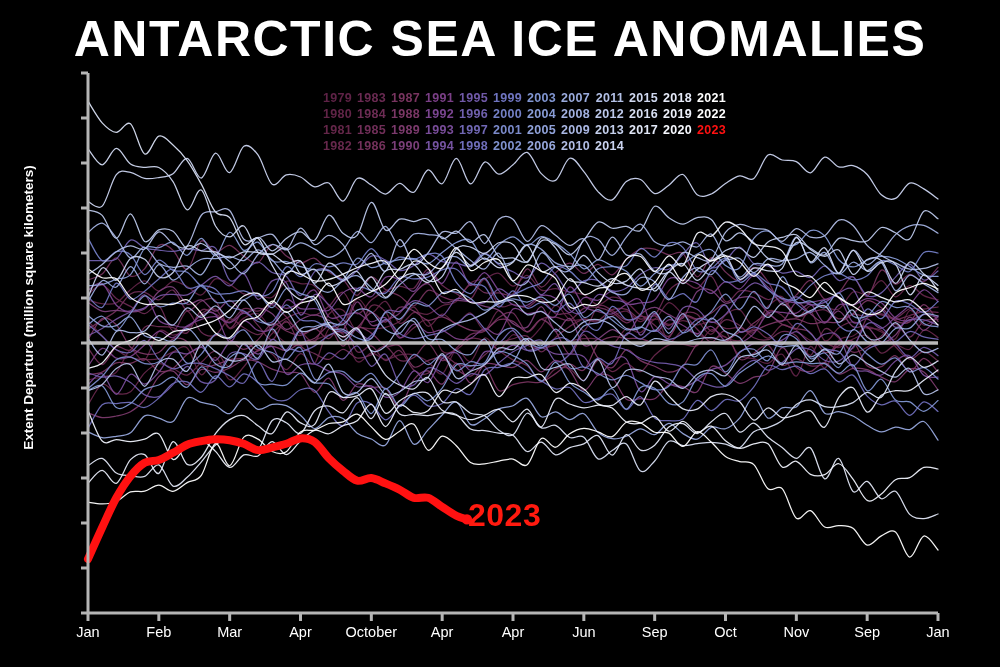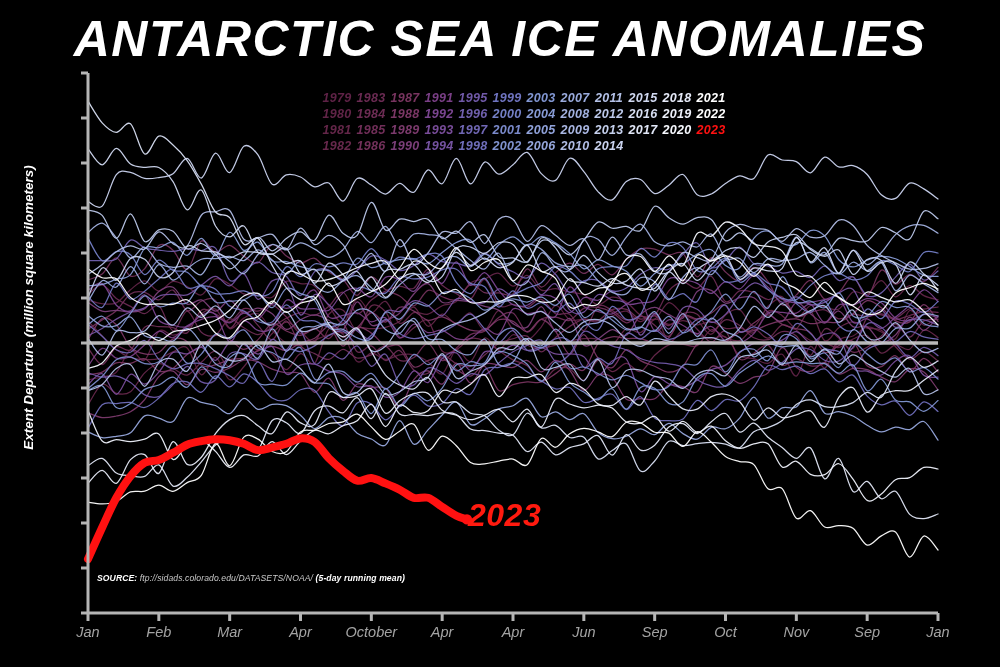--- a/index.html
+++ b/index.html
@@ -1,42 +1,42 @@
 <!DOCTYPE html>
 <html><head>
 <meta charset="utf-8">
 <style>
   html,body{margin:0;padding:0;background:#000;}
   body{width:1000px;height:667px;overflow:hidden;
        font-family:"Liberation Sans",sans-serif;color:#fff;}
-  #root{position:relative;width:1000px;height:474px;background:#000;font-style:italic;}
+  #root{position:relative;width:1000px;height:474px;background:#000;}
 
   #title{position:absolute;left:0;top:14px;width:1000px;text-align:center;
          font-size:50px;font-weight:bold;letter-spacing:1.5px;color:#ffffff;
          font-family:"Liberation Sans",sans-serif;line-height:1;}
 
   #plotwrap{position:absolute;left:0;top:0;width:1000px;height:667px;}
   svg#chart{position:absolute;left:0;top:0;}
 
   #legend{position:absolute;left:322px;top:90px;width:380px;}
   .leg-row{height:16px;line-height:16px;white-space:nowrap;font-size:12.5px;
            font-weight:bold;letter-spacing:.3px;}
-  .leg-yr{display:inline-block;width:30px;margin-right:4px;text-align:center;}
+  .leg-yr{display:inline-block;width:30px;margin-right:4px;text-align:right;}
 
   #ylabel{position:absolute;left:-232px;top:300px;width:520px;
           transform:rotate(-90deg);transform-origin:center center;
           text-align:center;font-size:13.5px;font-weight:bold;color:#fff;}
 
   .ytick{position:absolute;right:0;width:46px;text-align:right;
          font-size:14px;color:#d9d9d9;font-weight:normal;}
   #yticks{position:absolute;left:24px;top:0;width:46px;height:667px;}
 
   #xticks{position:absolute;left:0;top:624px;width:1000px;height:24px;}
   .xtick{position:absolute;width:60px;margin-left:-30px;text-align:center;
-         font-size:14.5px;color:#a3a3a3;}
+         font-size:14.5px;color:#ffffff;}
 
   #credits{position:absolute;left:97px;top:574px;font-size:8.6px;
            line-height:9.6px;color:#c9c9c9;letter-spacing:.1px;}
   .cr-b{font-weight:bold;color:#ffffff;}
 
   #ann2023{position:absolute;left:468px;top:497px;font-size:32px;
            font-weight:bold;color:#ff1a0f;letter-spacing:.5px;}
 </style>
 </head>
 <body>
@@ -149,18 +149,15 @@
       <div class="xtick" style="left: 654.667px;">Sep</div>
       <div class="xtick" style="left: 725.5px;">Oct</div>
       <div class="xtick" style="left: 796.333px;">Nov</div>
       <div class="xtick" style="left: 867.167px;">Sep</div>
       <div class="xtick" style="left: 938px;">Jan</div>
     </div>
 
   <div id="ann2023">2023</div>
 
   <div id="credits">
-    <div>
-      <span class="cr-b">SOURCE:</span><span> ftp://sidads.colorado.edu/DATASETS/NOAA/ </span><span class="cr-b">(5-day running mean)</span>
-    </div>
   </div>
 
 </div>
 
 </body></html>

